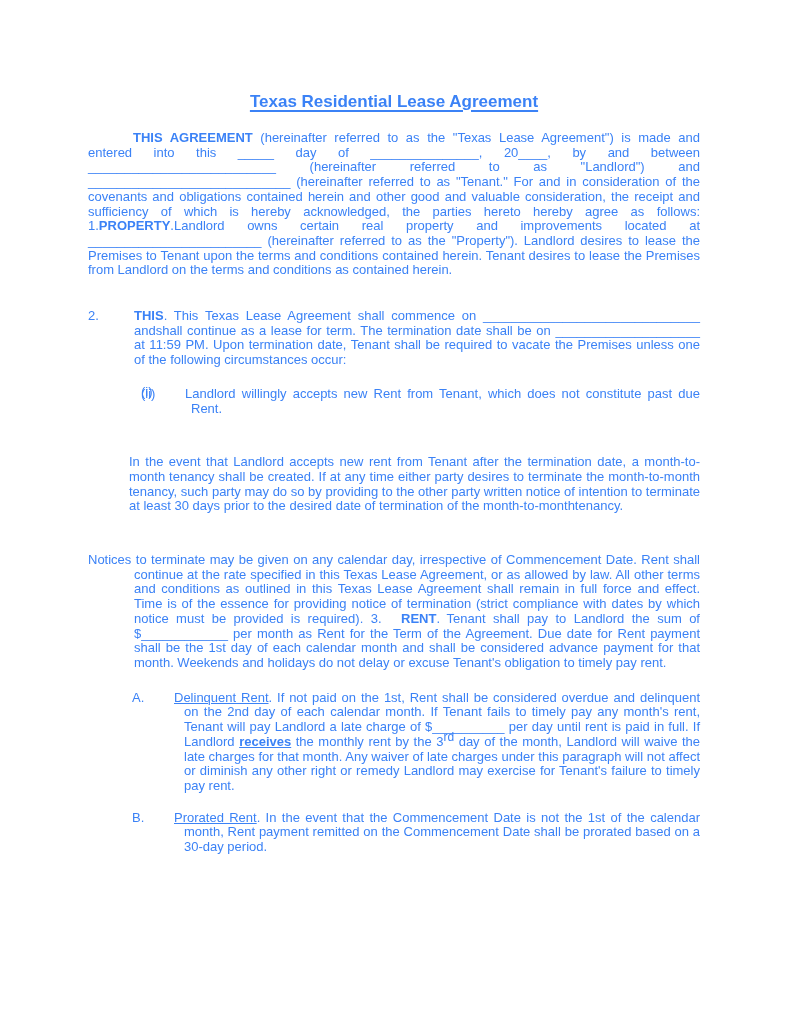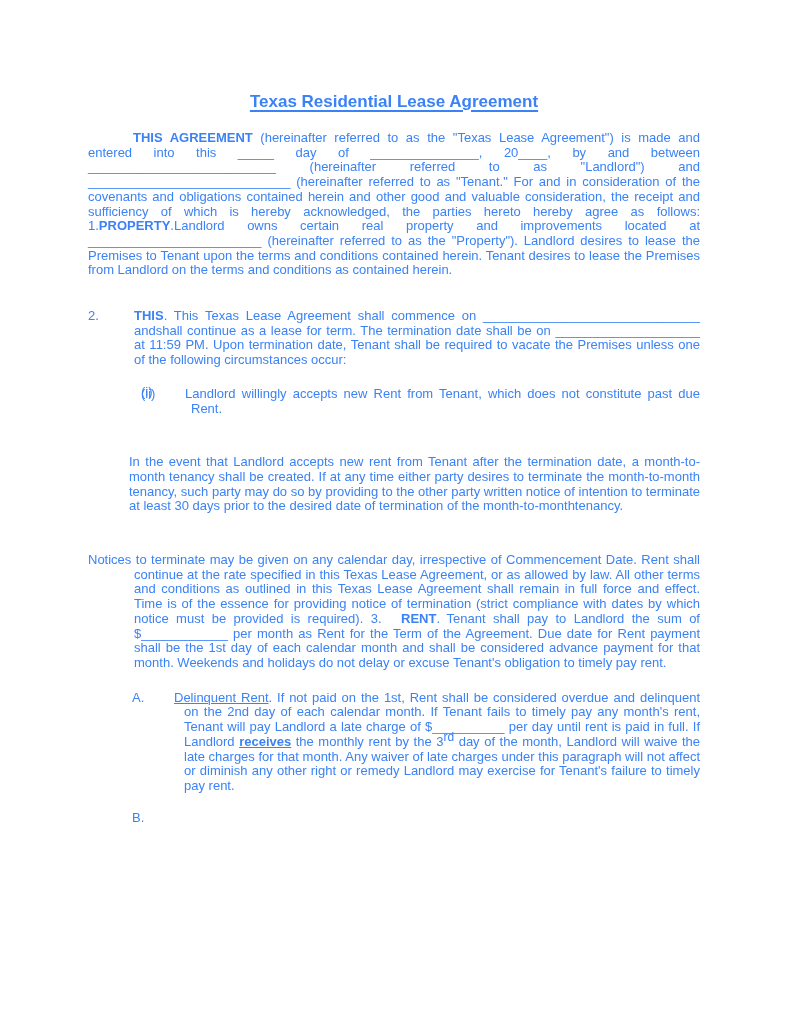--- a/index.html
+++ b/index.html
@@ -77,15 +77,16 @@
 
   <p class="para hang-out mb20"><span><span>Notices to terminate may be given on any calendar day, irrespective of Commencement Date. Rent shall continue at the rate specified in this Texas Lease Agreement, or as allowed by law. All other terms and conditions as outlined in this Texas Lease Agreement shall remain in full force and effect. Time is of the essence for providing notice of termination (strict compliance with dates by which notice must be provided is required). 3.  </span><span class="rb">RENT</span><span>. Tenant shall pay to Landlord the sum of $____________ per month as Rent for the Term of the Agreement. Due date for Rent payment shall be the 1st day of each calendar month and shall be considered advance payment for that month. Weekends and holidays do not delay or excuse Tenant's obligation to timely pay rent.</span></span></p>
 
   <div class="para letter-item mb17">
     <span class="num">A.</span>
     <span><span class="ru">Delinquent Rent</span><span>. If not paid on the 1st, Rent shall be considered overdue and delinquent on the 2nd day of each calendar month. If Tenant fails to timely pay any month's rent, Tenant will pay Landlord a late charge of $__________ per day until rent is paid in full. If Landlord </span><span class="rb ru">receives</span><span> the monthly rent by the 3</span><sup>rd</sup><span> day of the month, Landlord will waive the late charges for that month. Any waiver of late charges under this paragraph will not affect or diminish any other right or remedy Landlord may exercise for Tenant's failure to timely pay rent.</span></span>
   </div>
 
   <div class="para letter-item">
     <span class="num">B.</span>
+    <span><span class="ru">Prorated Rent</span><span>. In the event that the Commencement Date is not the 1st of the calendar month, Rent payment remitted on the Commencement Date shall be prorated based on a 30-day period.</span></span>
   </div>
 
 </div>
 
 </body></html>

